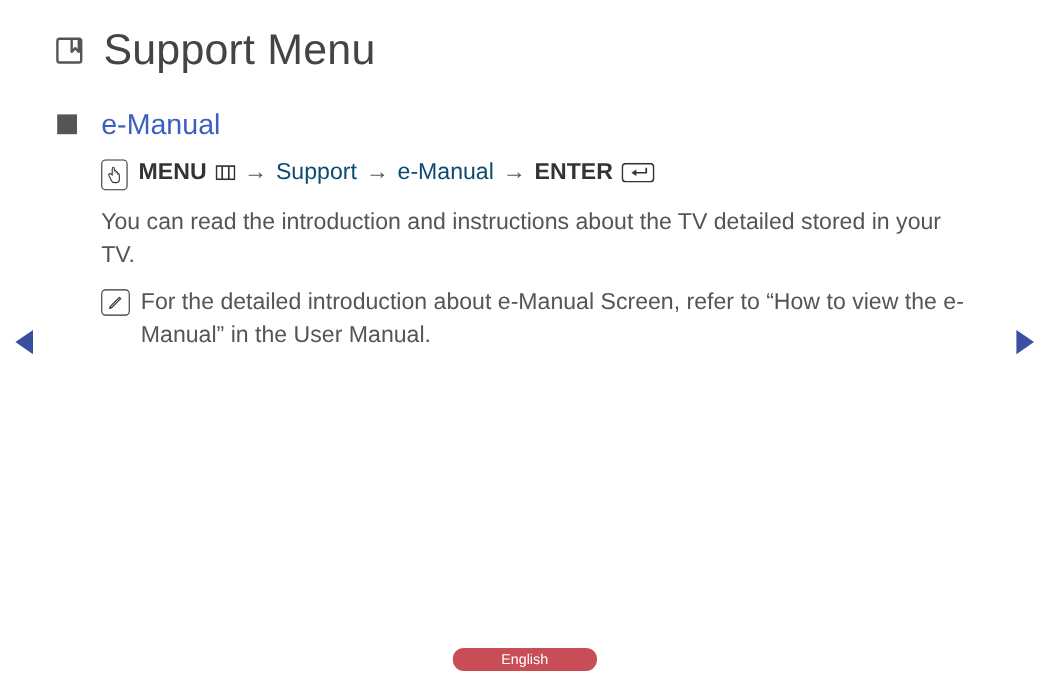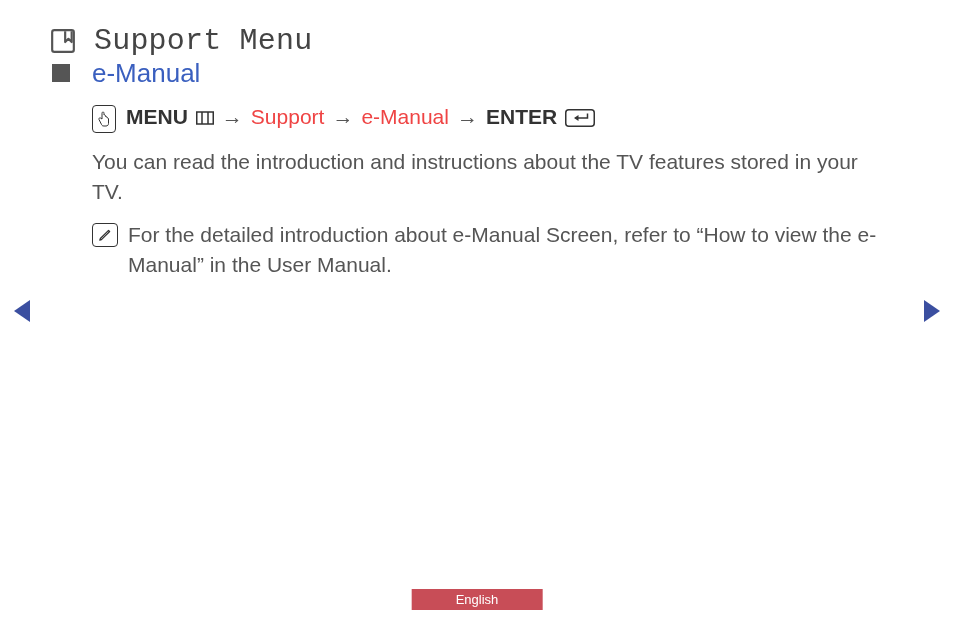--- a/index.html
+++ b/index.html
@@ -27,32 +27,32 @@
     align-items: center;
     gap: 18px;
     margin-top: 4px;
   }
   .bookmark-icon svg {
     width: 26px;
     height: 26px;
     display: block;
   }
   .page-title {
-    font-size: 30px;
+    font-size: 39px;
     font-weight: 400;
     color: #444;
     letter-spacing: 0.2px;
-    font-family: Liberation Mono, monospace;
   }
 
   
   .section-row {
     display: flex;
     align-items: flex-start;
     gap: 22px;
+    margin-top: 30px;
     margin-left: 2px;
   }
   .square-bullet {
     width: 18px;
     height: 18px;
     background: #555;
     margin-top: 6px;
     flex-shrink: 0;
   }
   .section-body {
@@ -79,21 +79,21 @@
     height: 26px;
     border: 1.5px solid #333;
     border-radius: 4px;
     display: flex;
     align-items: center;
     justify-content: center;
     margin-right: 2px;
   }
   .hand-icon svg { width: 12px; height: 16px; display:block; }
   .bc-bold { font-weight: 700; color: #333; }
-  .bc-link { color: #ef4444; }
+  .bc-link { color: #0c4a6e; }
   .bc-arrow { color: #555; }
   .menu-mini-icon svg { width: 18px; height: 14px; display:inline-block; vertical-align: -1px; }
   .enter-mini-icon svg { width: 30px; height: 18px; display:inline-block; vertical-align: -3px; }
 
   .body-text {
     margin-top: 14px;
     font-size: 21px;
     line-height: 1.45;
     color: #555;
     max-width: 780px;
@@ -148,21 +148,21 @@
   
   .lang-pill {
     position: absolute;
     bottom: 14px;
     left: 50%;
     transform: translateX(-50%);
     background: #c84d57;
     color: #fff;
     font-size: 13px;
     padding: 3px 44px;
-    border-radius: 0;
+    border-radius: 10px;
   }
 </style>
 </head>
 <body>
 
 <div class="page">
 
   <div class="title-row">
     <span class="bookmark-icon">
       <svg viewBox="0 0 24 24">
@@ -201,21 +201,21 @@
         <span class="bc-bold">ENTER</span>
         <span class="enter-mini-icon">
           <svg viewBox="0 0 40 24">
             <rect x="1" y="1" width="38" height="22" rx="4" ry="4" fill="none" stroke="#333" stroke-width="2"></rect>
             <path d="M30 6 v6 h-16" fill="none" stroke="#333" stroke-width="2"></path>
             <path d="M18 8 l-6 4 l6 4 z" fill="#333"></path>
           </svg>
         </span>
       </div>
 
-      <div class="body-text">You can read the introduction and instructions about the TV features stored in your TV.</div>
+      <div class="body-text">You can read the introduction and instructions about the TV detailed stored in your TV.</div>
 
       <div class="note-row">
         <span class="note-icon">
           <svg viewBox="0 0 24 24">
             <path d="M3 21 l3 -1 l14 -14 l-2 -2 l-14 14 z" fill="none" stroke="#333" stroke-width="2" stroke-linejoin="round"></path>
           </svg>
         </span>
         <div class="note-text">For the detailed introduction about e-Manual Screen, refer to “How to view the e-Manual” in the User Manual.</div>
       </div>
 

